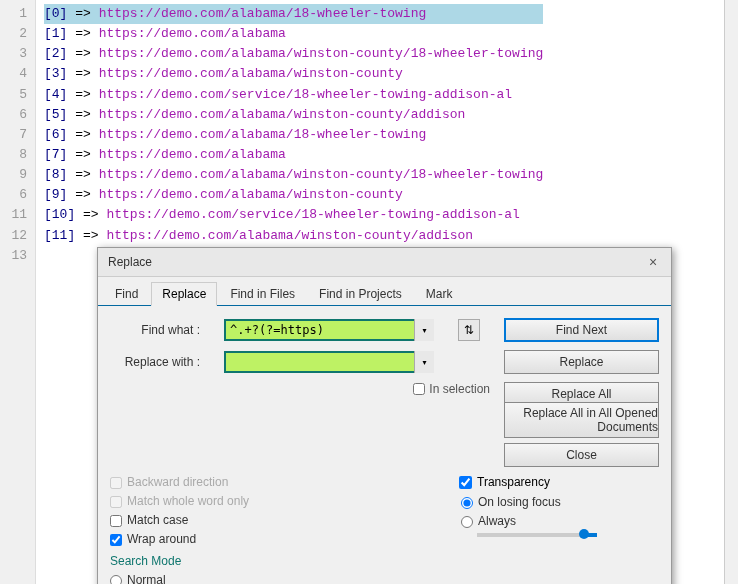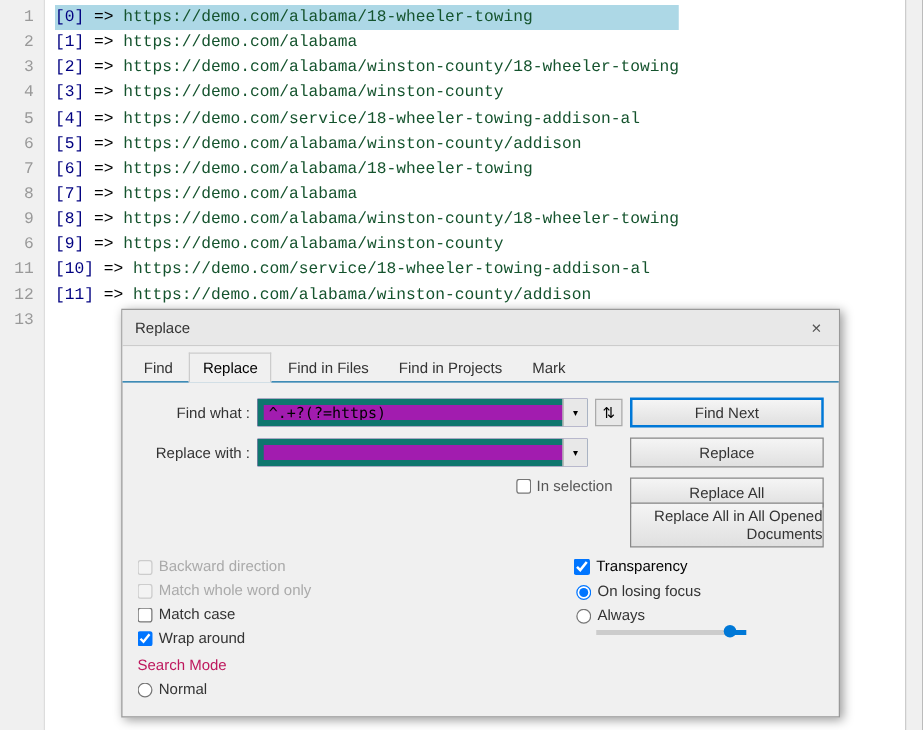--- a/index.html
+++ b/index.html
@@ -46,21 +46,21 @@
       color: #000;
       overflow-x: auto;
       white-space: nowrap;
     }
 
     .code-line {
       display: block;
     }
 
     .idx { color: #000080; }
-    .url { color: #14532d; }
+    .url { color: #a21caf; }
 
     
     .scrollbar {
       position: absolute;
       right: 0; top: 0; bottom: 0;
       width: 14px;
       background: #f0f0f0;
       border-left: 1px solid #ccc;
     }
 
@@ -145,41 +145,41 @@
     
     .dialog-body {
       padding: 12px 12px 10px;
     }
 
     
     .form-row {
       display: flex;
       align-items: center;
       margin-bottom: 8px;
-      gap: 6px;
+      gap: 24px;
     }
 
     .form-label {
       width: 90px;
       text-align: right;
       font-size: 12px;
       color: #333;
       flex-shrink: 0;
     }
 
     .form-input-wrap {
       flex: 1;
       position: relative;
     }
 
     .form-input {
       width: 100%;
       height: 22px;
-      border: 5px solid #0f766e;
-      background: #a21caf;
+      border: 2px solid #0f766e;
+      background: #bef264;
       padding: 2px 22px 2px 4px;
       font-size: 12px;
       font-family: 'Consolas', monospace;
       color: #000;
     }
 
     .input-dropdown-btn {
       position: absolute;
       right: 0; top: 0;
       width: 20px;
@@ -282,21 +282,21 @@
 
     .option-item input[type="checkbox"],
     .option-item input[type="radio"] {
       width: 12px;
       height: 12px;
     }
 
     
     .search-mode-title {
       font-size: 12px;
-      color: #be185d;
+      color: #0f766e;
       margin-bottom: 5px;
       font-weight: normal;
     }
 
     .transparency-header {
       display: flex;
       align-items: center;
       gap: 5px;
       margin-bottom: 6px;
     }
@@ -434,20 +434,21 @@
           </div>
         </div>
         <div class="buttons-col">
           <button class="btn">Replace All</button>
         </div>
       </div>
 
       <div style="display:flex; justify-content: flex-end; gap:10px; margin-top: -4px;">
         <div class="buttons-col" style="display:flex; flex-direction:column; gap:5px;">
           <button class="btn" style="height:36px; white-space:normal; line-height:1.2;text-align:right;">Replace All in All Opened Documents</button>
+          <button class="btn">Close</button>
         </div>
       </div>
 
       <div class="options-section" style="margin-top: 8px;">
         <div class="options-left">
 
           <div class="option-item disabled">
             <input type="checkbox" disabled="" style="">
             <span>Backward direction</span>
           </div>

